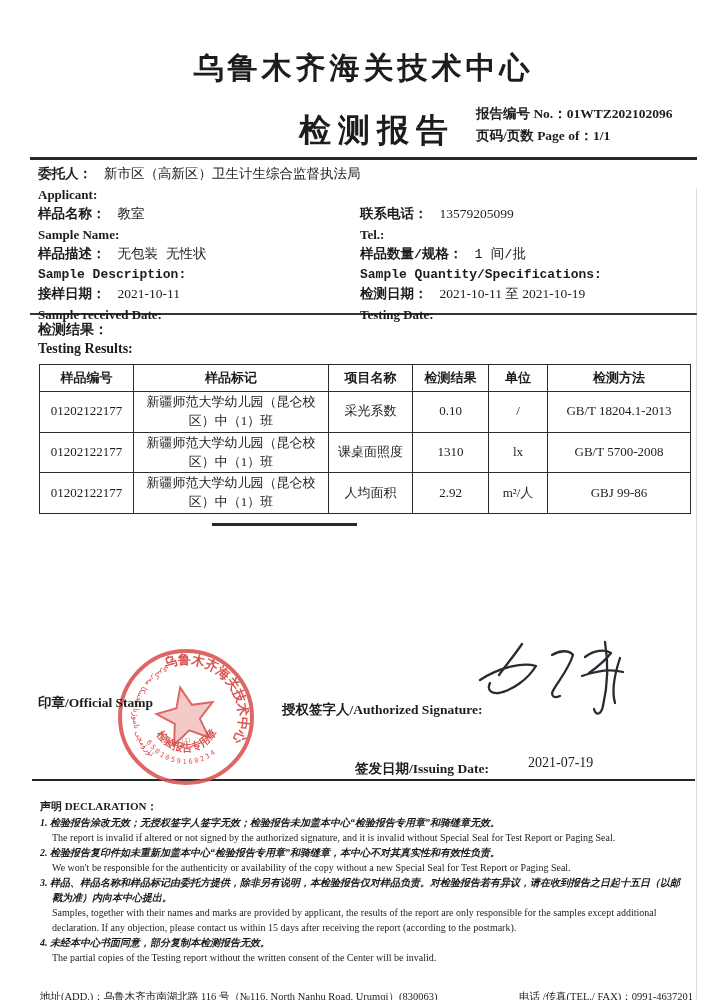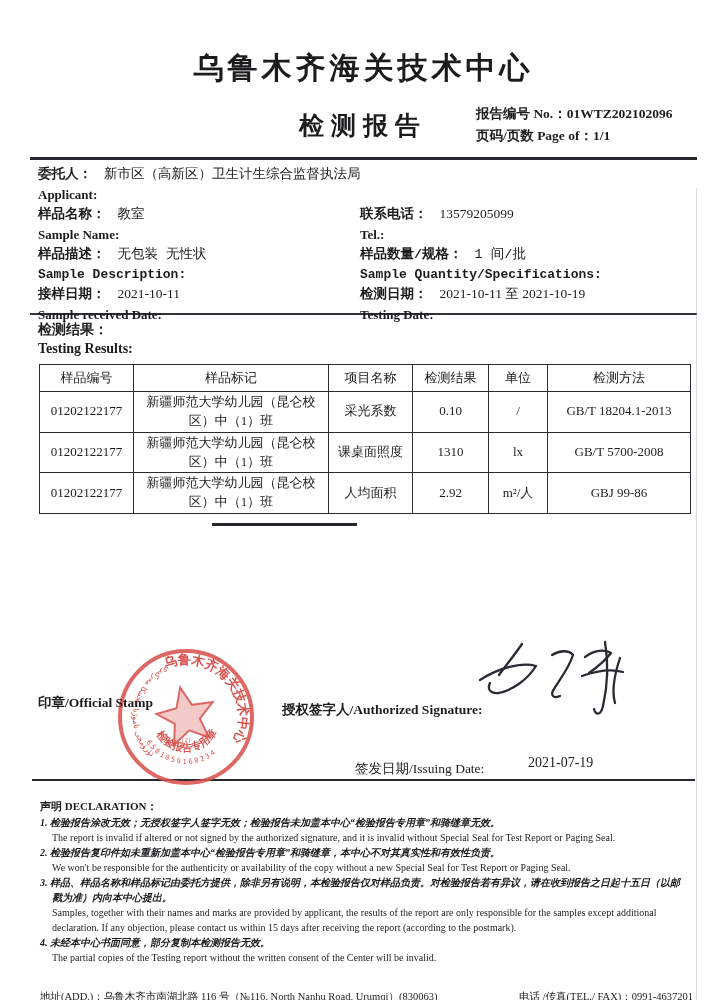--- a/index.html
+++ b/index.html
@@ -3,48 +3,48 @@
 <meta charset="utf-8">
 <style>
   html,body{margin:0;padding:0;background:#ffffff;}
   body{width:727px;height:1000px;font-family:"Liberation Serif","DejaVu Serif",serif;color:#1c1c1f;position:relative;overflow:hidden;}
   .page{position:relative;width:727px;height:1000px;background:#fff;}
   .scan-edge{position:absolute;right:30px;top:140px;bottom:0;width:1px;background:rgba(140,155,175,.35);}
 
   
   .org-title{margin-top:48px;text-align:center;font-size:30px;font-weight:bold;letter-spacing:4px;}
   .header-row{position:relative;height:54px;margin-top:14px;}
-  .report-title{position:absolute;left:299px;top:6px;font-size:25px;font-weight:bold;letter-spacing:7px;}
+  .report-title{position:absolute;left:299px;top:6px;font-size:32px;font-weight:bold;letter-spacing:7px;}
   .report-meta{position:absolute;left:476px;top:0;font-size:13.5px;font-weight:bold;line-height:22px;white-space:nowrap;}
   .rule-thick{margin:0 30px;border-top:3px solid #26262b;}
   .rule-thin{margin:0 30px;border-top:2px solid #33333a;}
   .rule-mid{margin:0 32px;border-top:2.5px solid #26262b;}
 
   
   .info{position:relative;height:150px;margin-top:3px;font-size:13.5px;}
   .field{position:absolute;white-space:nowrap;}
   .field .lab{font-weight:bold;}
   .field .val{margin-left:12px;}
   .field .en{font-weight:bold;margin-top:4px;font-size:13px;}
   .cL{left:38px;} .cR{left:360px;}
   .r1{top:2px;} .r2{top:42px;} .r3{top:82px;font-family:Liberation Mono, monospace;} .r4{top:122px;}
 
   
   .results-label{margin:5px 0 0 38px;font-size:14px;font-weight:bold;line-height:19px;}
   table.results{border-collapse:collapse;margin:6px 0 0 39px;width:651px;table-layout:fixed;font-size:13px;}
   table.results th,table.results td{border:1.5px solid #2b2b30;text-align:center;vertical-align:middle;padding:1px 3px;line-height:1.45;}
-  table.results th{height:24px;font-weight:normal;}
+  table.results th{height:24px;font-weight:bold;}
   table.results td{height:35px;font-weight:normal;}
   .end-line{width:145px;height:3px;background:#26262b;margin:9px 0 0 212px;}
 
   
   .signoff{position:relative;height:253px;}
   .stamp-label{position:absolute;left:38px;top:168px;font-size:13.5px;font-weight:bold;}
   .sign-label{position:absolute;left:282px;top:175px;font-size:13.5px;font-weight:bold;}
-  .issue-label{position:absolute;left:355px;top:234px;font-size:13.5px;font-weight:normal;}
+  .issue-label{position:absolute;left:355px;top:234px;font-size:13.5px;font-weight:bold;}
   .issue-date{position:absolute;left:528px;top:229px;font-size:14px;}
   .stamp{position:absolute;left:111px;top:116px;width:150px;height:150px;}
   .signature{position:absolute;left:468px;top:102px;width:175px;height:100px;}
 
   
   .decl{margin:18px 40px 0 40px;font-size:10px;line-height:15px;}
   .decl-title{font-size:11px;font-weight:bold;margin-bottom:1px;}
   .decl .cn{font-weight:600;font-style:italic;padding-left:12px;text-indent:-12px;}
   .decl .en{padding-left:12px;}
 

